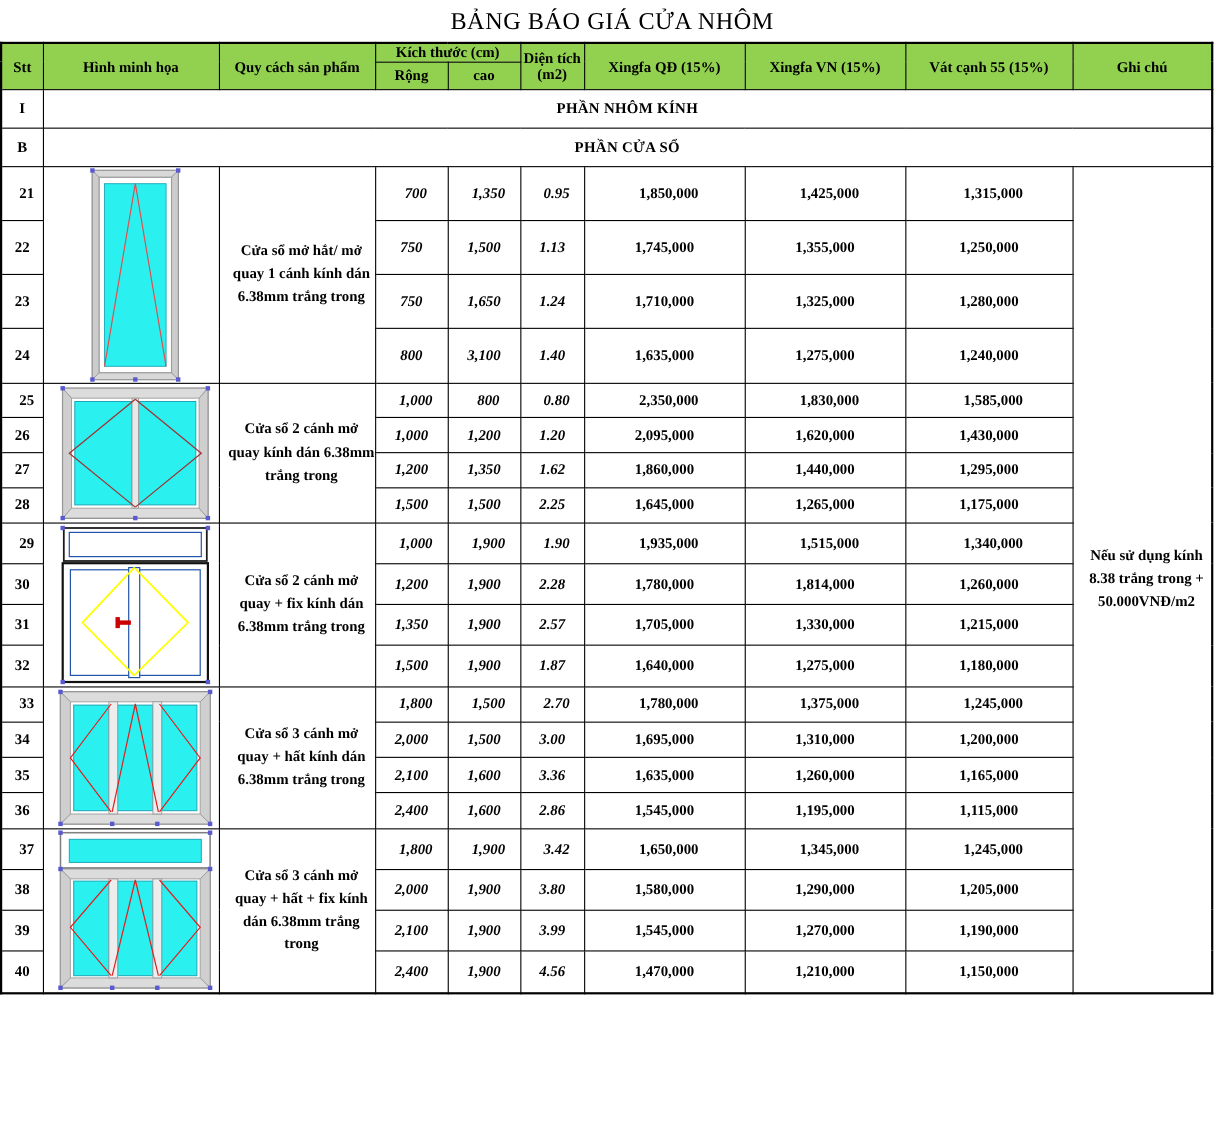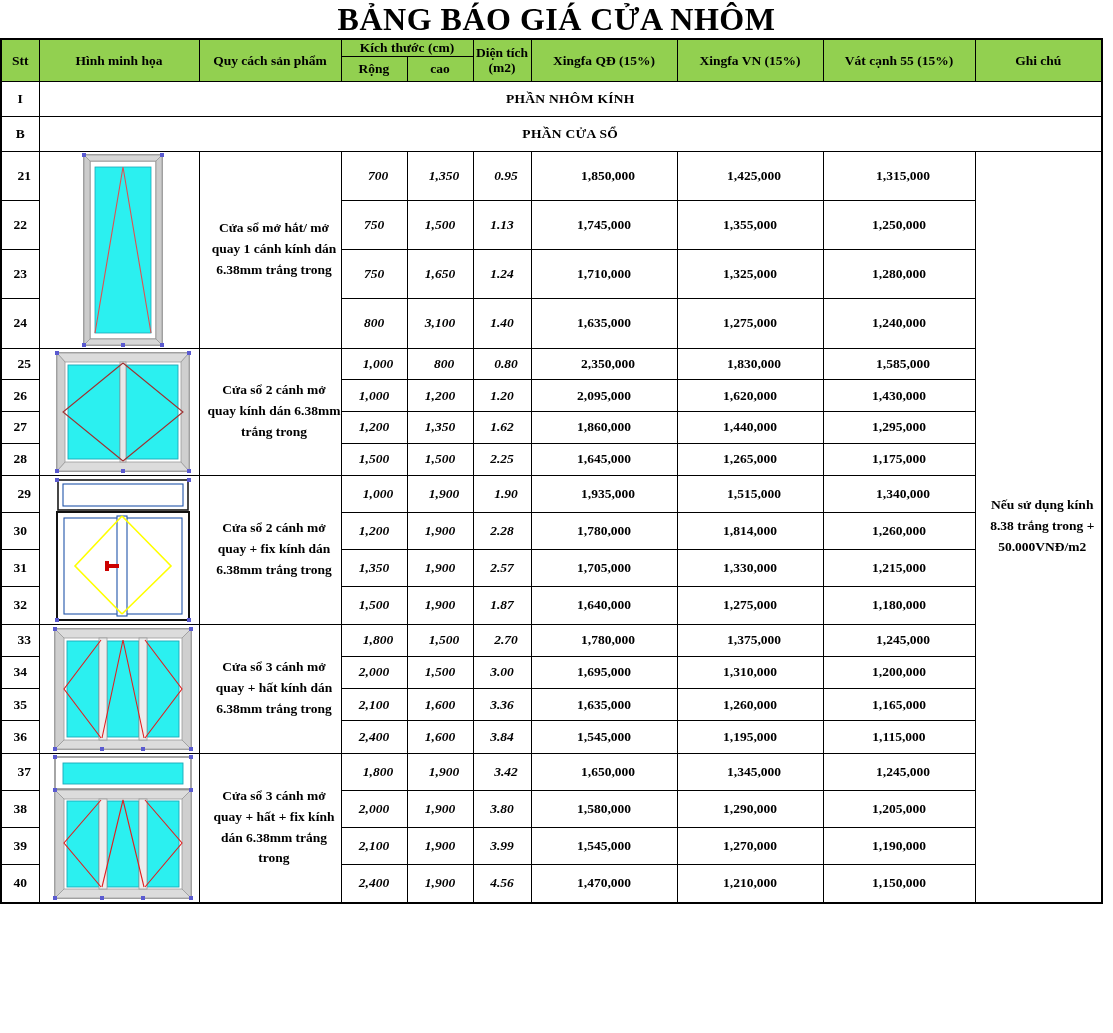--- a/index.html
+++ b/index.html
@@ -18,22 +18,22 @@
   .sheet { width: 1113px; height: 1033px; position: relative; }
 
   
   .title-bar {
     height: 38px;
     display: flex;
     align-items: center;
     justify-content: center;
   }
   .title-text {
-    font-size: 32px;
-    font-weight: bold;
+    font-size: 22px;
+    font-weight: normal;
     letter-spacing: 0.5px;
     line-height: 1;
     white-space: nowrap;
   }
 
   
   table.quote {
     border-collapse: collapse;
     table-layout: fixed;
     width: 1019px;
@@ -392,21 +392,21 @@
         <td class="num">1,600</td>
         <td class="num">3.36</td>
         <td class="price">1,635,000</td>
         <td class="price">1,260,000</td>
         <td class="price">1,165,000</td>
       </tr>
       <tr class="dotted-top">
         <td class="stt">36</td>
         <td class="num">2,400</td>
         <td class="num">1,600</td>
-        <td class="num">3.84</td>
+        <td class="num">2.86</td>
         <td class="price">1,545,000</td>
         <td class="price">1,195,000</td>
         <td class="price">1,115,000</td>
       </tr>
 
       <tr class="group-top">
         <td class="stt">37</td>
         <td class="imgcell" rowspan="4">
           <div class="wrap-img">
             <svg width="144" height="148" viewBox="0 0 144 148">

